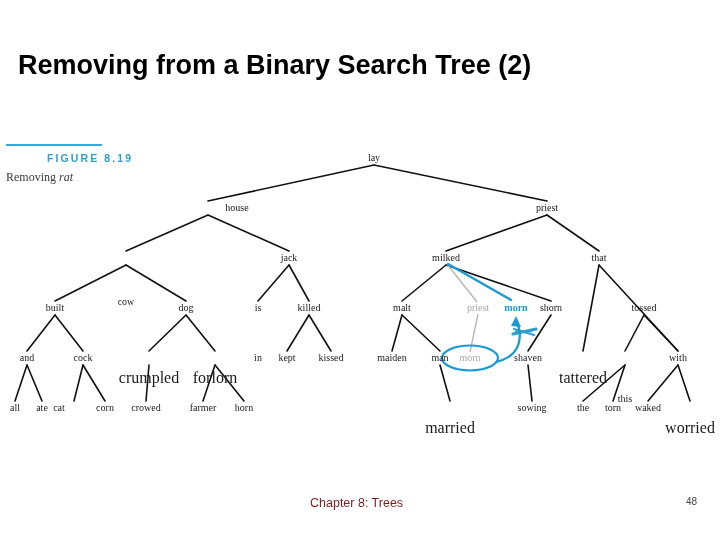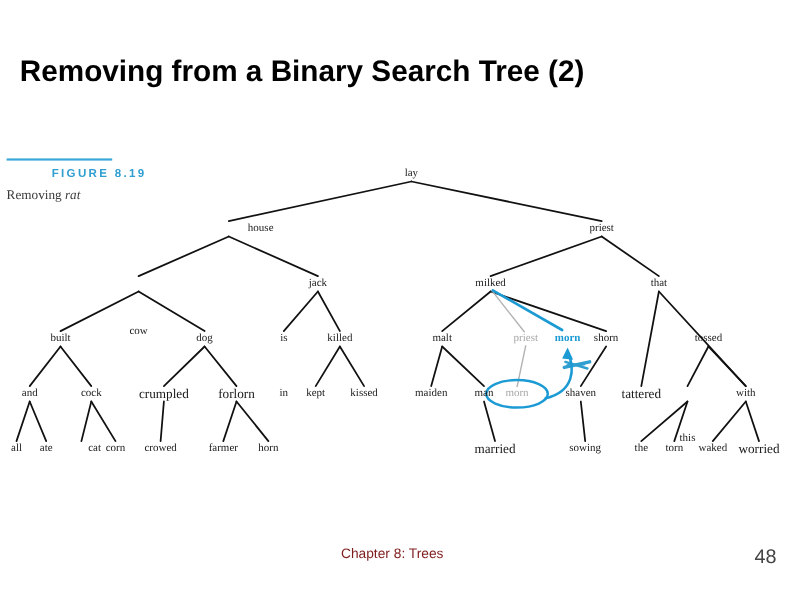--- a/index.html
+++ b/index.html
@@ -79,21 +79,21 @@
   }
   .node {
     position: absolute;
     font-family: "Liberation Serif", serif;
     font-size: 10px;
     color: #1a1a1a;
     white-space: nowrap;
     transform: translate(-50%, -50%);
     line-height: 1;
   }
-  .node.small { font-size: 12px; }
+  .node.small { font-size: 16px; margin-top: 20px; }
   .node.removed {
     color: #a8a8a8;
   }
   .node.inserted {
     color: #1b9ad4;
     font-weight: bold;
   }
   #footer-chapter {
     position: absolute;
     left: 310px;
@@ -101,21 +101,21 @@
     font-family: "Liberation Sans", sans-serif;
     font-size: 12.5px;
     color: #7f1d1d;
     white-space: nowrap;
   }
   #footer-page {
     position: absolute;
     left: 686px;
     top: 496px;
     font-family: "Liberation Sans", sans-serif;
-    font-size: 18px;
+    font-size: 10px;
     color: #444444;
     white-space: nowrap;
   }
 </style>
 </head>
 <body>
 
 <div id="slide">
 
   <div id="slide-title">Removing from a Binary Search Tree (2)</div>
@@ -217,21 +217,21 @@
         <div class="node" style="left: 331px; top: 228px;">kissed</div>
         <div class="node" style="left: 392px; top: 228px;">maiden</div>
         <div class="node" style="left: 440px; top: 228px;">man</div>
         <div class="node removed" style="left: 470px; top: 228px;">morn</div>
         <div class="node" style="left: 528px; top: 228px; text-align: right;">shaven</div>
         <div class="node small" style="left: 583px; top: 228px;">tattered</div>
         <div class="node" style="left: 625px; top: 228px; margin-top: 41px;">this</div>
         <div class="node" style="left: 678px; top: 228px;">with</div>
         <div class="node" style="left: 15px; top: 278px;">all</div>
         <div class="node" style="left: 42px; top: 278px;">ate</div>
-        <div class="node" style="left: 86px; top: 278px;">cat</div>
+        <div class="node" style="left: 59px; top: 278px;">cat</div>
         <div class="node" style="left: 105px; top: 278px;">corn</div>
         <div class="node" style="left: 146px; top: 278px;">crowed</div>
         <div class="node" style="left: 203px; top: 278px;">farmer</div>
         <div class="node" style="left: 244px; top: 278px;">horn</div>
         <div class="node small" style="left: 450px; top: 278px;">married</div>
         <div class="node" style="left: 532px; top: 278px;">sowing</div>
         <div class="node" style="left: 583px; top: 278px;">the</div>
         <div class="node" style="left: 613px; top: 278px;">torn</div>
         <div class="node" style="left: 648px; top: 278px;">waked</div>
         <div class="node small" style="left: 690px; top: 278px;">worried</div>

